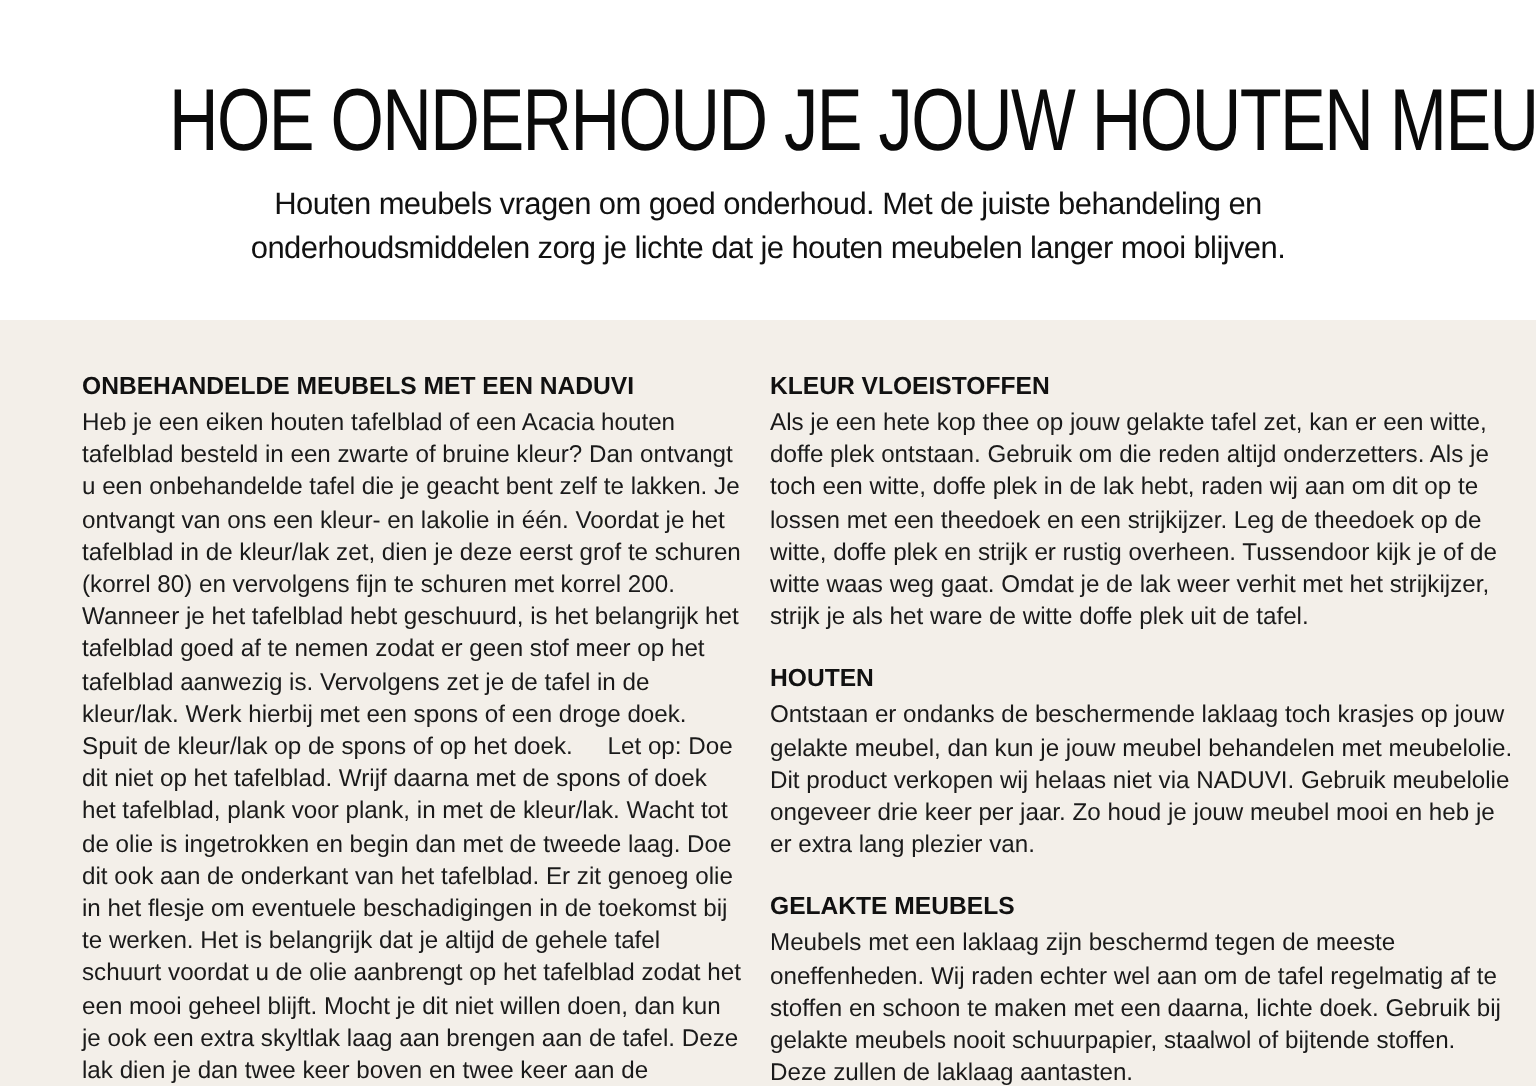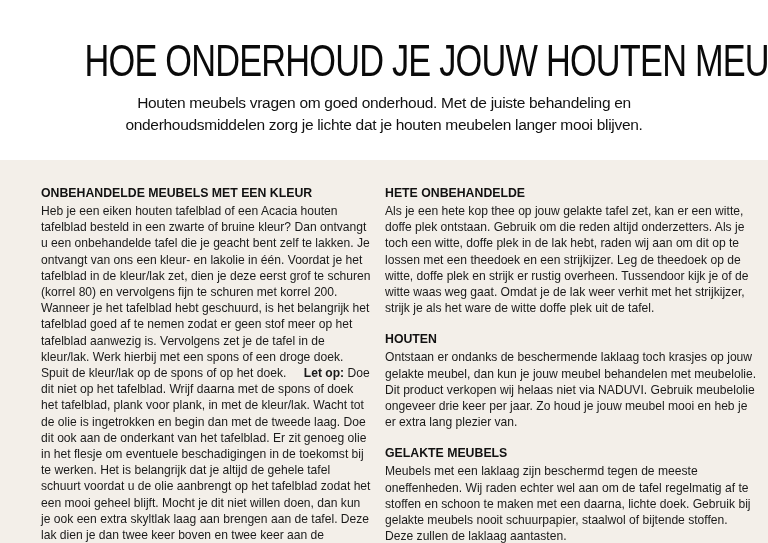--- a/index.html
+++ b/index.html
@@ -33,44 +33,44 @@
   .col {
     position: absolute; top: 24px; font-size: 12.1px; line-height: 16.2px; color: #1a1a1a;
   }
   .col.left { left: 41px; width: 330px; }
   .col.right { left: 385px; width: 372px; }
   .section-title {
     font-weight: 700; font-size: 12.3px; line-height: 18px; margin: 0 0 1px 0; color: #111;
   }
   .section { margin-bottom: 14px; }
   .para { margin: 0; white-space: normal; }
-  .strong { font-weight: 700; padding-left: 14px; }
+  .strong { font-weight: 400; padding-left: 14px; }
 </style>
 </head>
 <body>
 
 <div class="header">
   <div class="title">HOE ONDERHOUD JE JOUW HOUTEN MEUBELS?</div>
   <div class="intro">
     <span>Houten meubels vragen om goed onderhoud. Met de juiste behandeling en</span>
     <span>onderhoudsmiddelen zorg je lichte dat je houten meubelen langer mooi blijven.</span>
   </div>
 </div>
 
 <div class="content">
   <div class="col left">
     <div class="section">
-      <div class="section-title">ONBEHANDELDE MEUBELS MET EEN KLEUR</div>
+      <div class="section-title">ONBEHANDELDE MEUBELS MET EEN NADUVI</div>
       <p class="para"><span>Heb je een eiken houten tafelblad of een Acacia houten tafelblad besteld in een zwarte of bruine kleur? Dan ontvangt u een onbehandelde tafel die je geacht bent zelf te lakken. Je ontvangt van ons een kleur- en lakolie in één. Voordat je het tafelblad in de kleur/lak zet, dien je deze eerst grof te schuren (korrel 80) en vervolgens fijn te schuren met korrel 200. Wanneer je het tafelblad hebt geschuurd, is het belangrijk het tafelblad goed af te nemen zodat er geen stof meer op het tafelblad aanwezig is. Vervolgens zet je de tafel in de kleur/lak. Werk hierbij met een spons of een droge doek. Spuit de kleur/lak op de spons of op het doek. </span><span class="strong">Let op:</span><span> Doe dit niet op het tafelblad. Wrijf daarna met de spons of doek het tafelblad, plank voor plank, in met de kleur/lak. Wacht tot de olie is ingetrokken en begin dan met de tweede laag. Doe dit ook aan de onderkant van het tafelblad. Er zit genoeg olie in het flesje om eventuele beschadigingen in de toekomst bij te werken. Het is belangrijk dat je altijd de gehele tafel schuurt voordat u de olie aanbrengt op het tafelblad zodat het een mooi geheel blijft. Mocht je dit niet willen doen, dan kun je ook een extra skyltlak laag aan brengen aan de tafel. Deze lak dien je dan twee keer boven en twee keer aan de onderkant van het blad aan brengen. Je hoeft dan niet elk jaar de tafel opnieuw te kleuren.</span></p>
     </div>
   </div>
 
   <div class="col right">
     <div class="section">
-      <div class="section-title">HETE ONBEHANDELDE</div>
+      <div class="section-title">KLEUR VLOEISTOFFEN</div>
       <p class="para">Als je een hete kop thee op jouw gelakte tafel zet, kan er een witte, doffe plek ontstaan. Gebruik om die reden altijd onderzetters. Als je toch een witte, doffe plek in de lak hebt, raden wij aan om dit op te lossen met een theedoek en een strijkijzer. Leg de theedoek op de witte, doffe plek en strijk er rustig overheen. Tussendoor kijk je of de witte waas weg gaat. Omdat je de lak weer verhit met het strijkijzer, strijk je als het ware de witte doffe plek uit de tafel.</p>
     </div>
     <div class="section">
       <div class="section-title">HOUTEN</div>
       <p class="para">Ontstaan er ondanks de beschermende laklaag toch krasjes op jouw gelakte meubel, dan kun je jouw meubel behandelen met meubelolie. Dit product verkopen wij helaas niet via NADUVI. Gebruik meubelolie ongeveer drie keer per jaar. Zo houd je jouw meubel mooi en heb je er extra lang plezier van.</p>
     </div>
     <div class="section">
       <div class="section-title">GELAKTE MEUBELS</div>
       <p class="para">Meubels met een laklaag zijn beschermd tegen de meeste oneffenheden. Wij raden echter wel aan om de tafel regelmatig af te stoffen en schoon te maken met een daarna, lichte doek. Gebruik bij gelakte meubels nooit schuurpapier, staalwol of bijtende stoffen. Deze zullen de laklaag aantasten.</p>
     </div>

